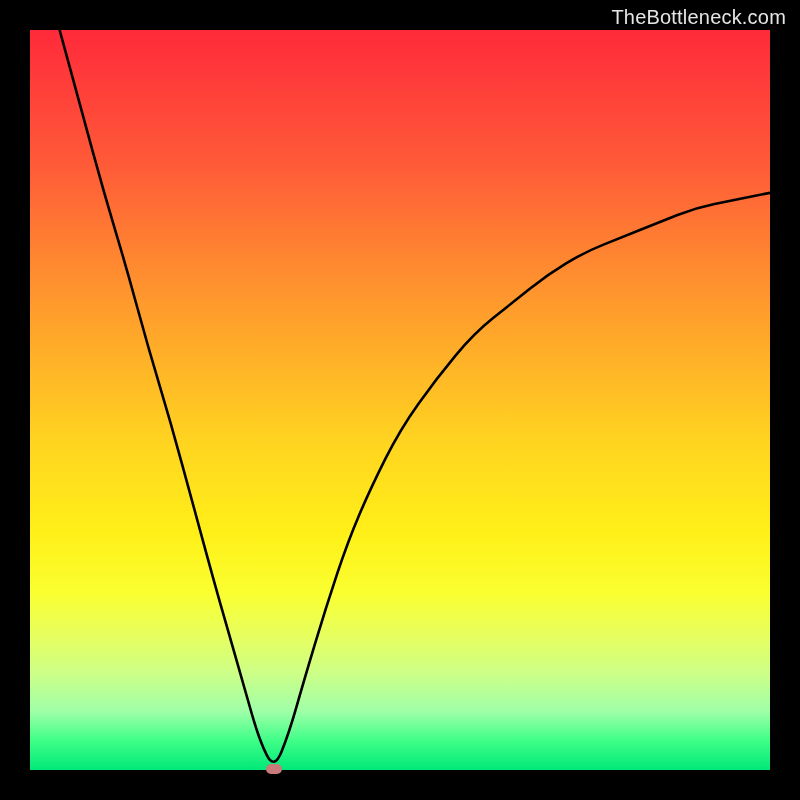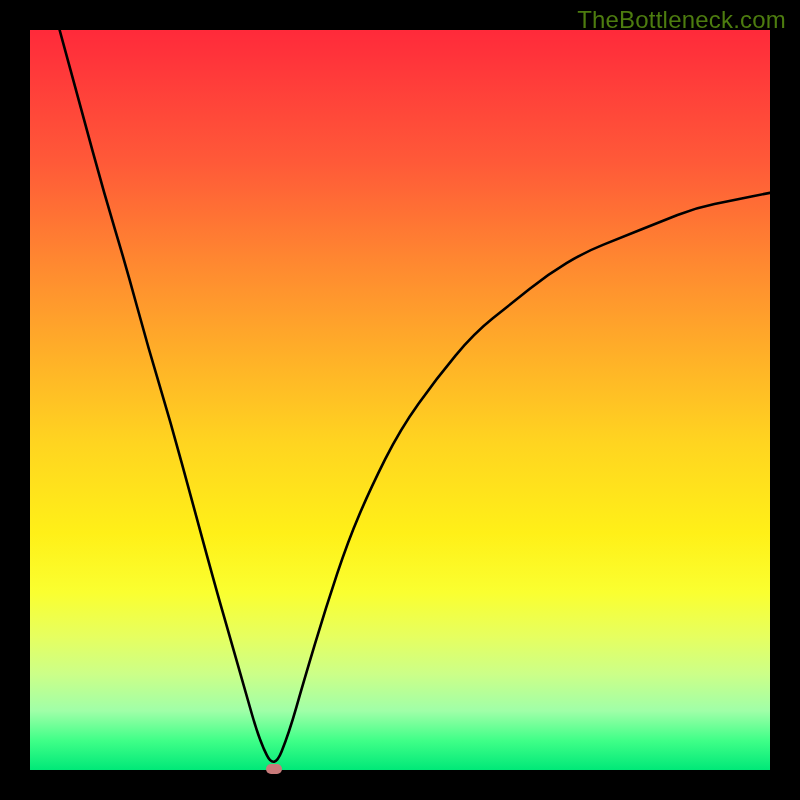--- a/index.html
+++ b/index.html
@@ -30,22 +30,22 @@
       #ccff88 87%,
       #a0ffa8 92%,
       #40ff88 96%,
       #00e878 100%
     );
   }
   .watermark {
     position: absolute;
     top: 6px;
     right: 14px;
-    color: #4d7c0f;
-    font-size: 24px;
+    color: #e5e5e5;
+    font-size: 20px;
     font-weight: 400;
     letter-spacing: 0.2px;
     z-index: 5;
   }
   svg.curve {
     position: absolute;
     left: 0;
     top: 0;
     width: 740px;
     height: 740px;

